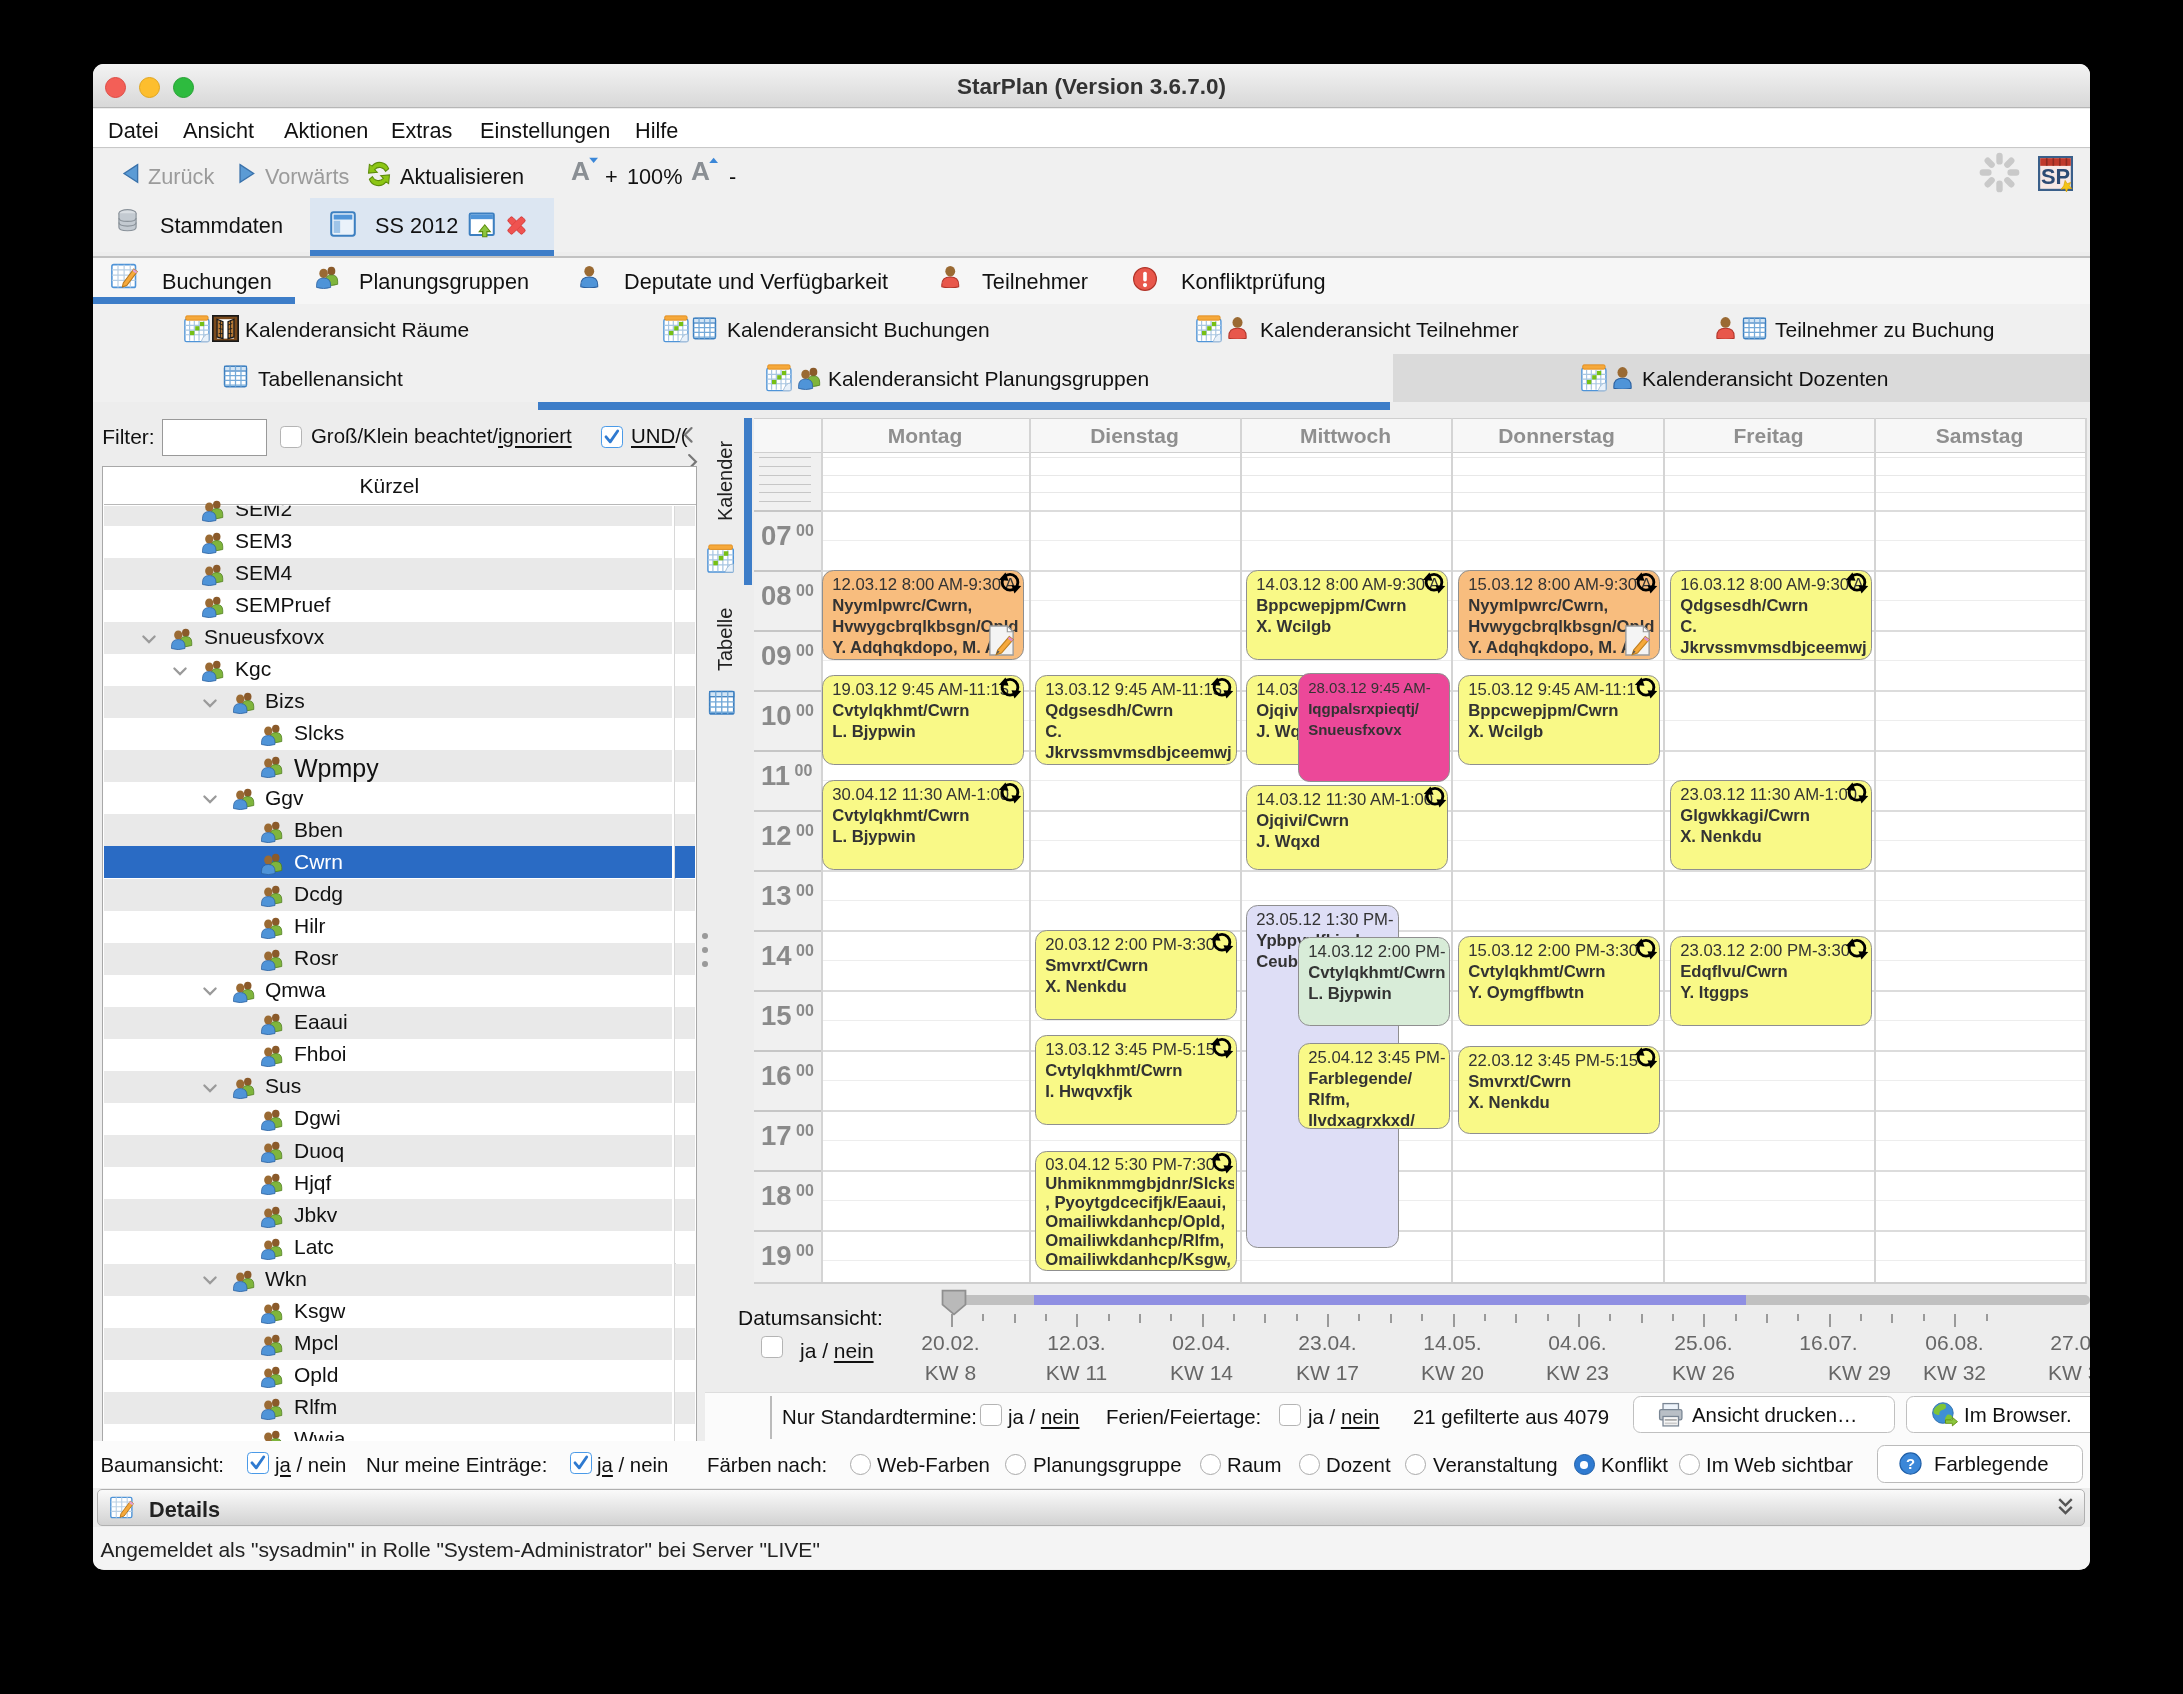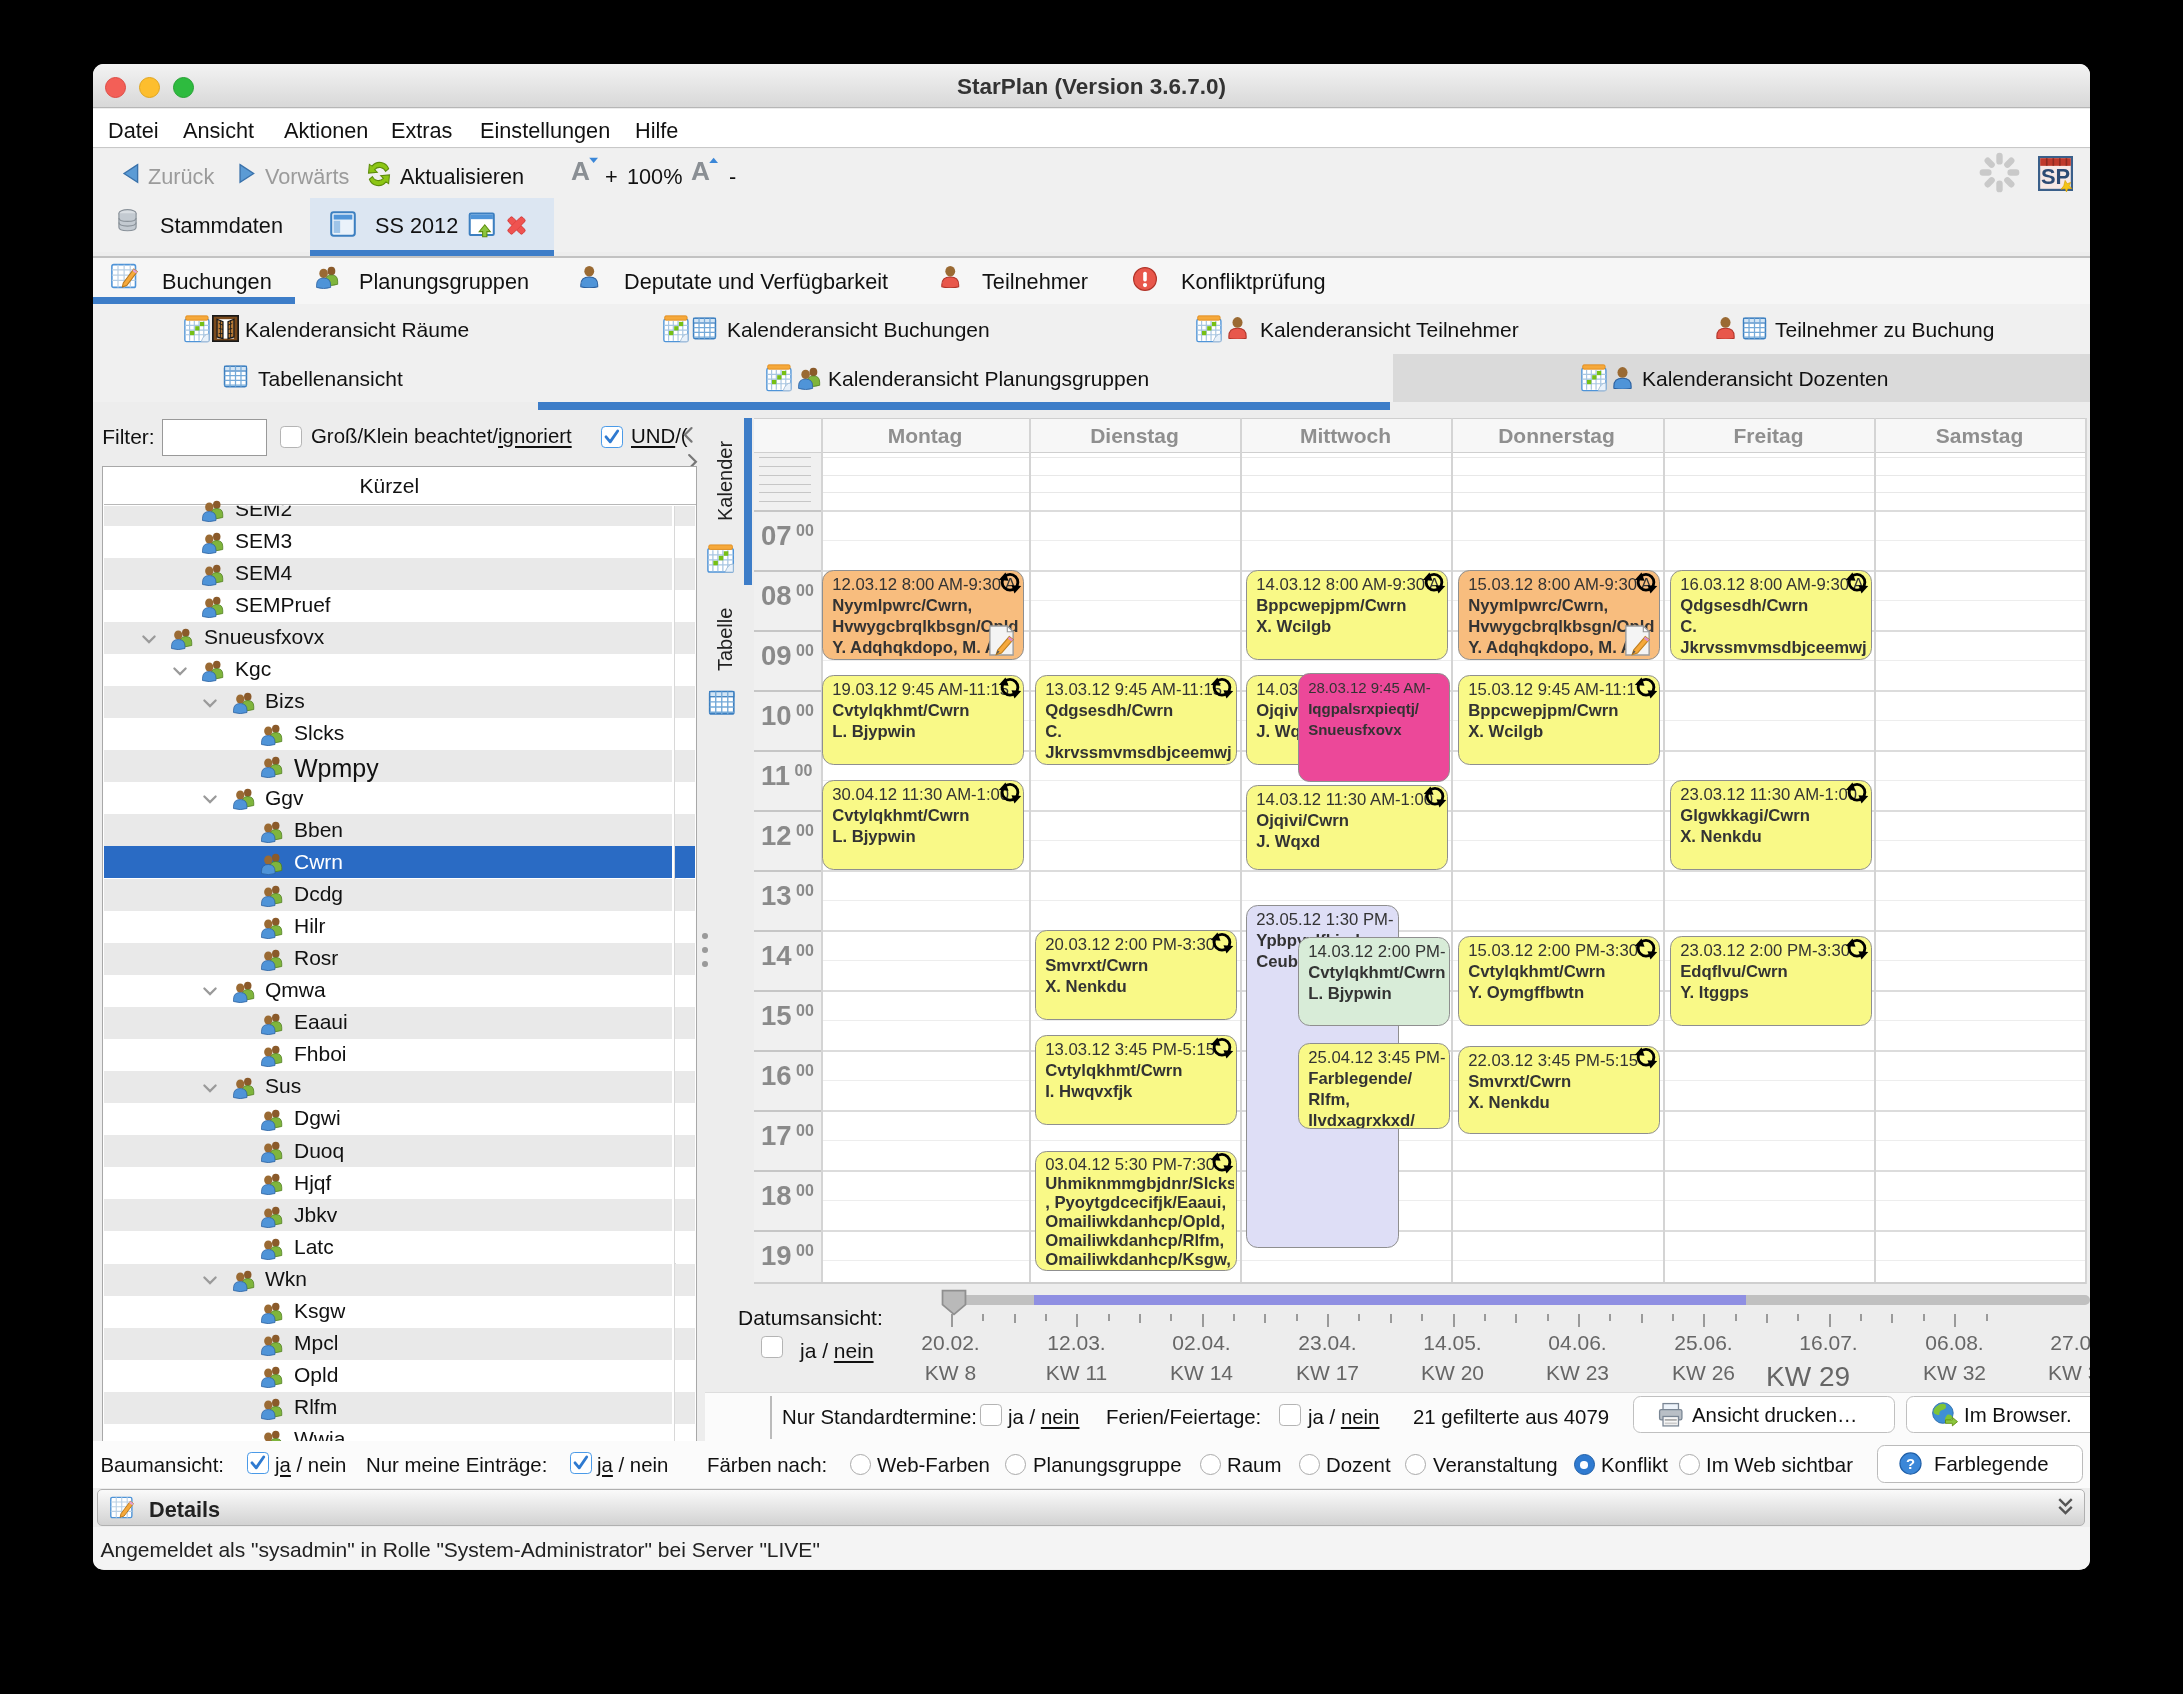--- a/index.html
+++ b/index.html
@@ -972,21 +972,21 @@
 <div style="position:absolute;left:1046px;top:1297px;width:125px;text-align:center;font-size:21px;color:#666">KW 14</div>
 <div style="position:absolute;left:1172px;top:1267px;width:125px;text-align:center;font-size:21px;color:#666">23.04.</div>
 <div style="position:absolute;left:1172px;top:1297px;width:125px;text-align:center;font-size:21px;color:#666">KW 17</div>
 <div style="position:absolute;left:1297px;top:1267px;width:125px;text-align:center;font-size:21px;color:#666">14.05.</div>
 <div style="position:absolute;left:1297px;top:1297px;width:125px;text-align:center;font-size:21px;color:#666">KW 20</div>
 <div style="position:absolute;left:1422px;top:1267px;width:125px;text-align:center;font-size:21px;color:#666">04.06.</div>
 <div style="position:absolute;left:1422px;top:1297px;width:125px;text-align:center;font-size:21px;color:#666">KW 23</div>
 <div style="position:absolute;left:1548px;top:1267px;width:125px;text-align:center;font-size:21px;color:#666">25.06.</div>
 <div style="position:absolute;left:1548px;top:1297px;width:125px;text-align:center;font-size:21px;color:#666">KW 26</div>
 <div style="position:absolute;left:1673px;top:1267px;width:125px;text-align:center;font-size:21px;color:#666">16.07.</div>
-<div style="position:absolute;left:1673px;top:1297px;width:125px;text-align:left;font-size:28px;color:#666">KW 29</div>
+<div style="position:absolute;left:1673px;top:1297px;width:125px;text-align:right;font-size:21px;color:#666">KW 29</div>
 <div style="position:absolute;left:1799px;top:1267px;width:125px;text-align:center;font-size:21px;color:#666">06.08.</div>
 <div style="position:absolute;left:1799px;top:1297px;width:125px;text-align:center;font-size:21px;color:#666">KW 32</div>
 <div style="position:absolute;left:1924px;top:1267px;width:125px;text-align:center;font-size:21px;color:#666">27.08.</div>
 <div style="position:absolute;left:1924px;top:1297px;width:125px;text-align:center;font-size:21px;color:#666">KW 35</div>
 <div style="position:absolute;left:612px;top:1328px;width:1385px;height:49px;background:#fbfbfb;border-top:0.8px solid #ddd"></div>
 <div style="position:absolute;left:677px;top:1332px;width:1.7px;height:43px;background:#bbb"></div>
 <div style="position:absolute;left:689px;top:1342px;font-size:20.4px;color:#111">Nur Standardtermine:</div>
 <div style="position:absolute;left:887px;top:1340px;width:21.7px;height:21.7px;background:#fff;border:1.7px solid #b4b4b4;border-radius:4.2px;box-sizing:border-box"></div>
 <div style="position:absolute;left:915px;top:1342px;font-size:20.4px;color:#111">ja / <u>nein</u></div>
 <div style="position:absolute;left:1013px;top:1342px;font-size:20.4px;color:#111">Ferien/Feiertage:</div>

